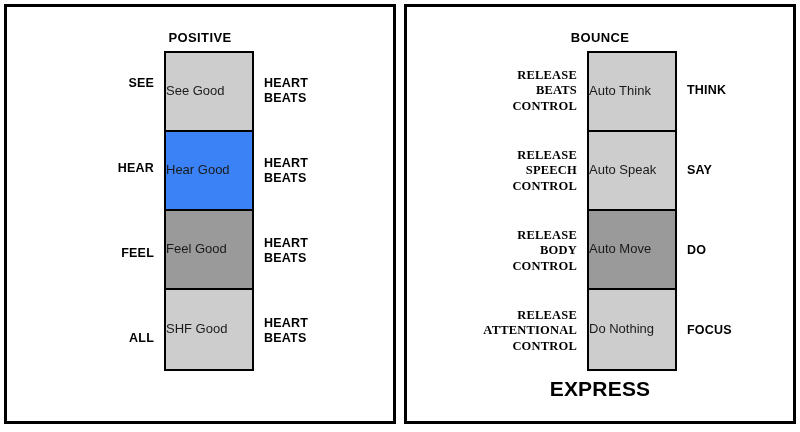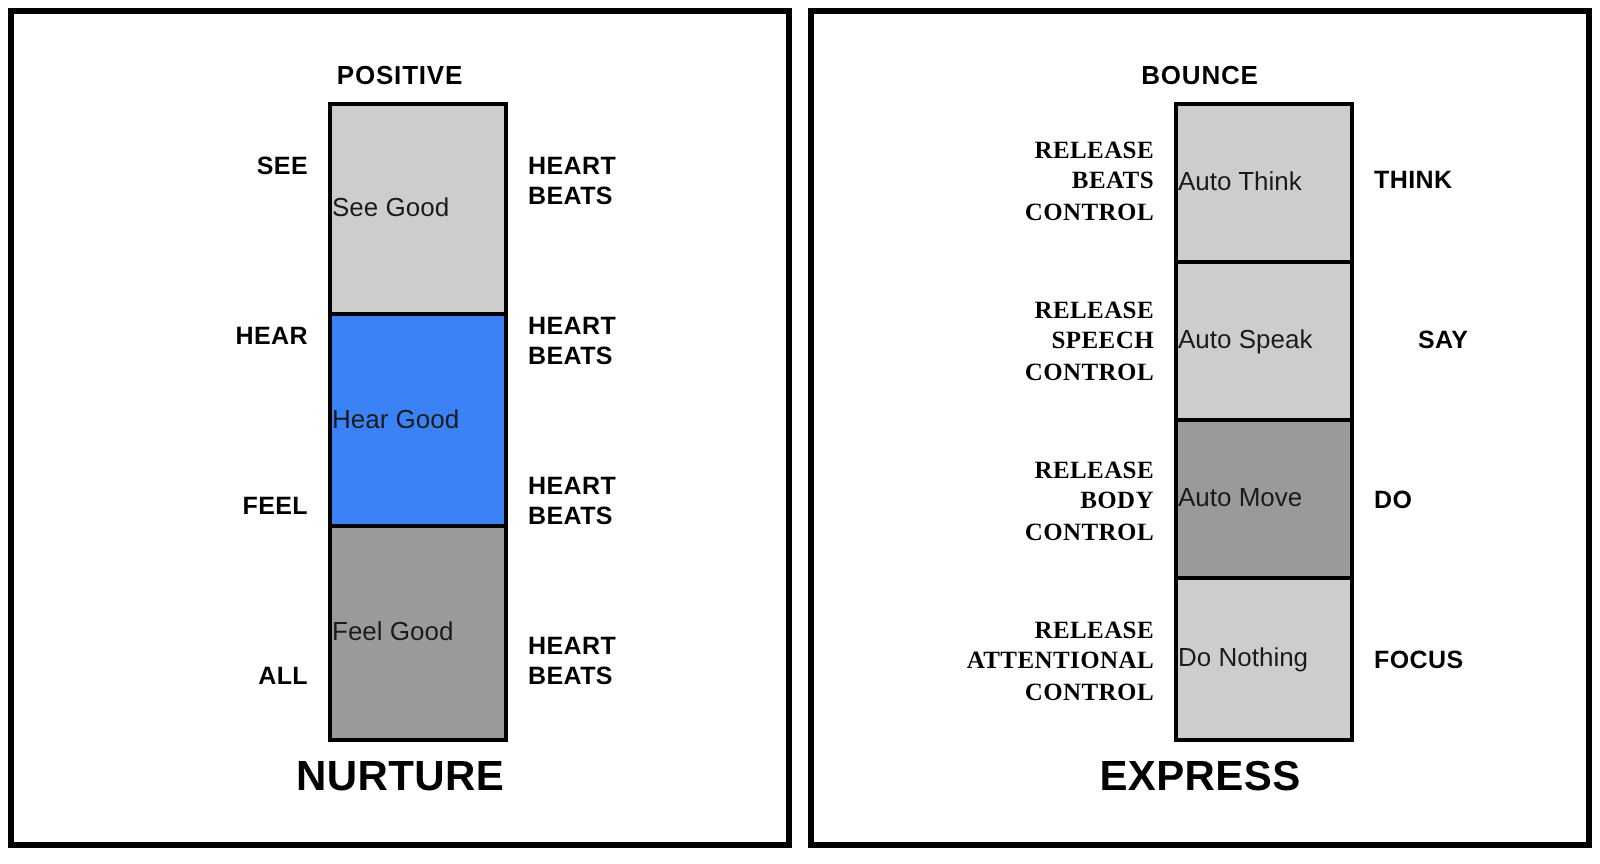--- a/index.html
+++ b/index.html
@@ -157,20 +157,23 @@
       <div class="bar-column" id="bar-column-left">
         <div class="bar-cell" style="flex-basis: 25%; background: rgb(205, 205, 205);">
           <div class="bar-cell-label">See Good</div>
         </div>
         <div class="bar-cell" style="flex-basis: 25%; background: #3b82f6;">
           <div class="bar-cell-label">Hear Good</div>
         </div>
         <div class="bar-cell highlight" style="flex-basis: 25%; background: rgb(154, 154, 154);">
           <div class="bar-cell-label">Feel Good</div>
         </div>
+        <div class="bar-cell" style="flex-basis: 25%; background: rgb(205, 205, 205);">
+          <div class="bar-cell-label">SHF Good</div>
+        </div>
       </div>
 
       <div class="rail" id="rail-left-out">
         <div class="rail-row rail-right" style="flex-basis: 25%;">
           <div>
             <span>HEART</span>
             <span>BEATS</span>
           </div>
         </div>
         <div class="rail-row rail-right" style="flex-basis: 25%;">
@@ -186,21 +189,20 @@
           </div>
         </div>
         <div class="rail-row rail-right" style="flex-basis: 25%;">
           <div>
             <span>HEART</span>
             <span>BEATS</span>
           </div>
         </div>
       </div>
 
-      <div class="panel-footer">NURTURE</div>
 
     </div>
   </div>
 
   <div class="panel" id="panel-right">
     <div class="panel-inner">
 
       <div class="panel-header">BOUNCE</div>
 
       <div class="rail" id="rail-right-in">
@@ -246,21 +248,21 @@
         </div>
         <div class="bar-cell" style="flex-basis: 25%; background: rgb(205, 205, 205);">
           <div class="bar-cell-label">Do Nothing</div>
         </div>
       </div>
 
       <div class="rail" id="rail-right-out">
         <div class="rail-row rail-right" style="flex-basis: 25%;">
           <span>THINK</span>
         </div>
-        <div class="rail-row rail-right" style="flex-basis: 25%; margin-left: 22px;">
+        <div class="rail-row rail-right" style="flex-basis: 25%;">
           <span>SAY</span>
         </div>
         <div class="rail-row rail-right" style="flex-basis: 25%;">
           <span>DO</span>
         </div>
         <div class="rail-row rail-right" style="flex-basis: 25%;">
           <span>FOCUS</span>
         </div>
       </div>
 

